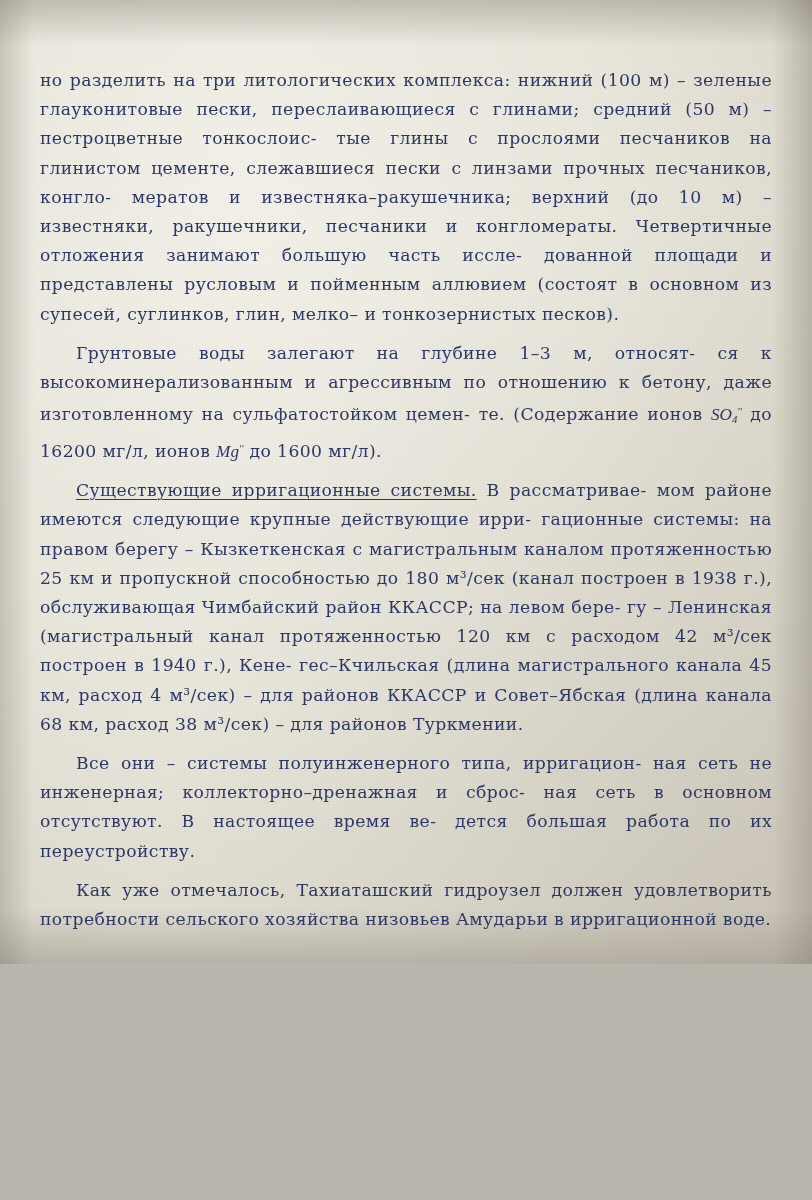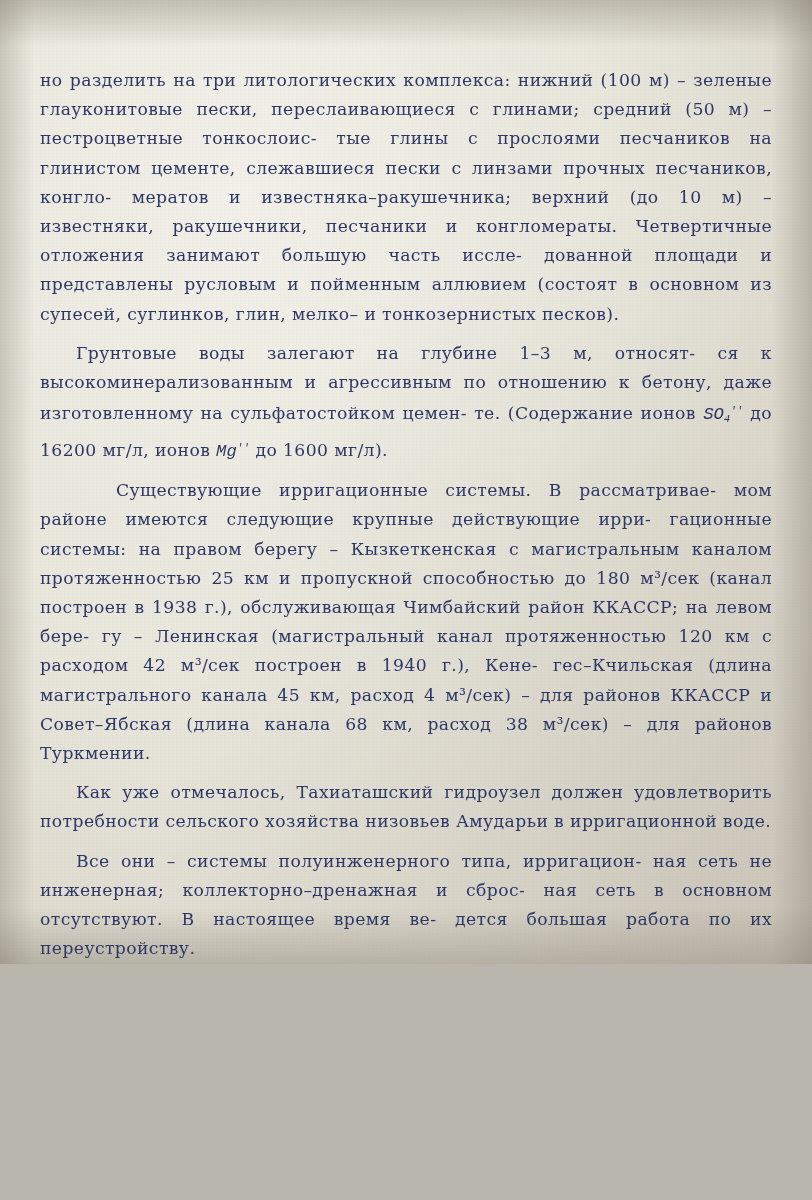--- a/index.html
+++ b/index.html
@@ -60,24 +60,24 @@
     text-align: justify;
     text-justify: inter-word;
   }
   .para {
     margin: 0 0 0 0;
     text-indent: 0;
   }
   .para + .para { margin-top: 10px; }
   .para.indent { text-indent: 36px; }
 
-  .u { text-underline-offset: 3px; margin-left: 40px; }
+  .u { text-decoration: underline; text-underline-offset: 3px; }
 
   .ion {
-    font-family: Liberation Mono, monospace;
+    font-family: Liberation Serif, serif;
     font-style: italic;
     letter-spacing: 0;
   }
   .ion sub {
     font-size: 0.62em;
     vertical-align: -0.28em;
   }
   .ion sup {
     font-size: 0.62em;
     vertical-align: 0.45em;
@@ -116,22 +116,22 @@
     <p class="para">но разделить на три литологических комплекса: нижний (100 м) – зеленые глауконитовые пески, переслаивающиеся с глинами; средний (50 м) – пестроцветные тонкослоис- тые глины с прослоями песчаников на глинистом цементе, слежавшиеся пески с линзами прочных песчаников, конгло- мератов и известняка–ракушечника; верхний (до 10 м) – известняки, ракушечники, песчаники и конгломераты. Четвертичные отложения занимают большую часть иссле- дованной площади и представлены русловым и пойменным аллювием (состоят в основном из супесей, суглинков, глин, мелко– и тонкозернистых песков).</p>
 
     <p class="para indent">
       <span>Грунтовые воды залегают на глубине 1–3 м, относят- ся к высокоминерализованным и агрессивным по отношению к бетону, даже изготовленному на сульфатостойком цемен- те. (Содержание ионов </span><span class="ion">SO<sub>4</sub><sup>''</sup></span><span> до 16200 мг/л, ионов </span><span class="ion">Mg<sup>''</sup></span><span> до 1600 мг/л).</span>
     </p>
 
     <p class="para indent">
       <span class="u">Существующие ирригационные системы.</span><span class="cube"> В рассматривае- мом районе имеются следующие крупные действующие ирри- гационные системы: на правом берегу – Кызкеткенская с магистральным каналом протяженностью 25 км и пропускной способностью до 180 м³/сек (канал построен в 1938 г.), обслуживающая Чимбайский район ККАССР; на левом бере- гу – Ленинская (магистральный канал протяженностью 120 км с расходом 42 м³/сек построен в 1940 г.), Кене- гес–Кчильская (длина магистрального канала 45 км, расход 4 м³/сек) – для районов ККАССР и Совет–Ябская (длина канала 68 км, расход 38 м³/сек) – для районов Туркмении.</span>
     </p>
 
+    <p class="para indent">Все они – системы полуинженерного типа, ирригацион- ная сеть не инженерная; коллекторно–дренажная и сброс- ная сеть в основном отсутствуют. В настоящее время ве- дется большая работа по их переустройству.</p>
+
     <p class="para indent">Как уже отмечалось, Тахиаташский гидроузел должен удовлетворить потребности сельского хозяйства низовьев Амударьи в ирригационной воде.</p>
-
-    <p class="para indent">Все они – системы полуинженерного типа, ирригацион- ная сеть не инженерная; коллекторно–дренажная и сброс- ная сеть в основном отсутствуют. В настоящее время ве- дется большая работа по их переустройству.</p>
 
 
   </div>
 
   <div class="page-number">8</div>
 
 </div>
 
 </body></html>

